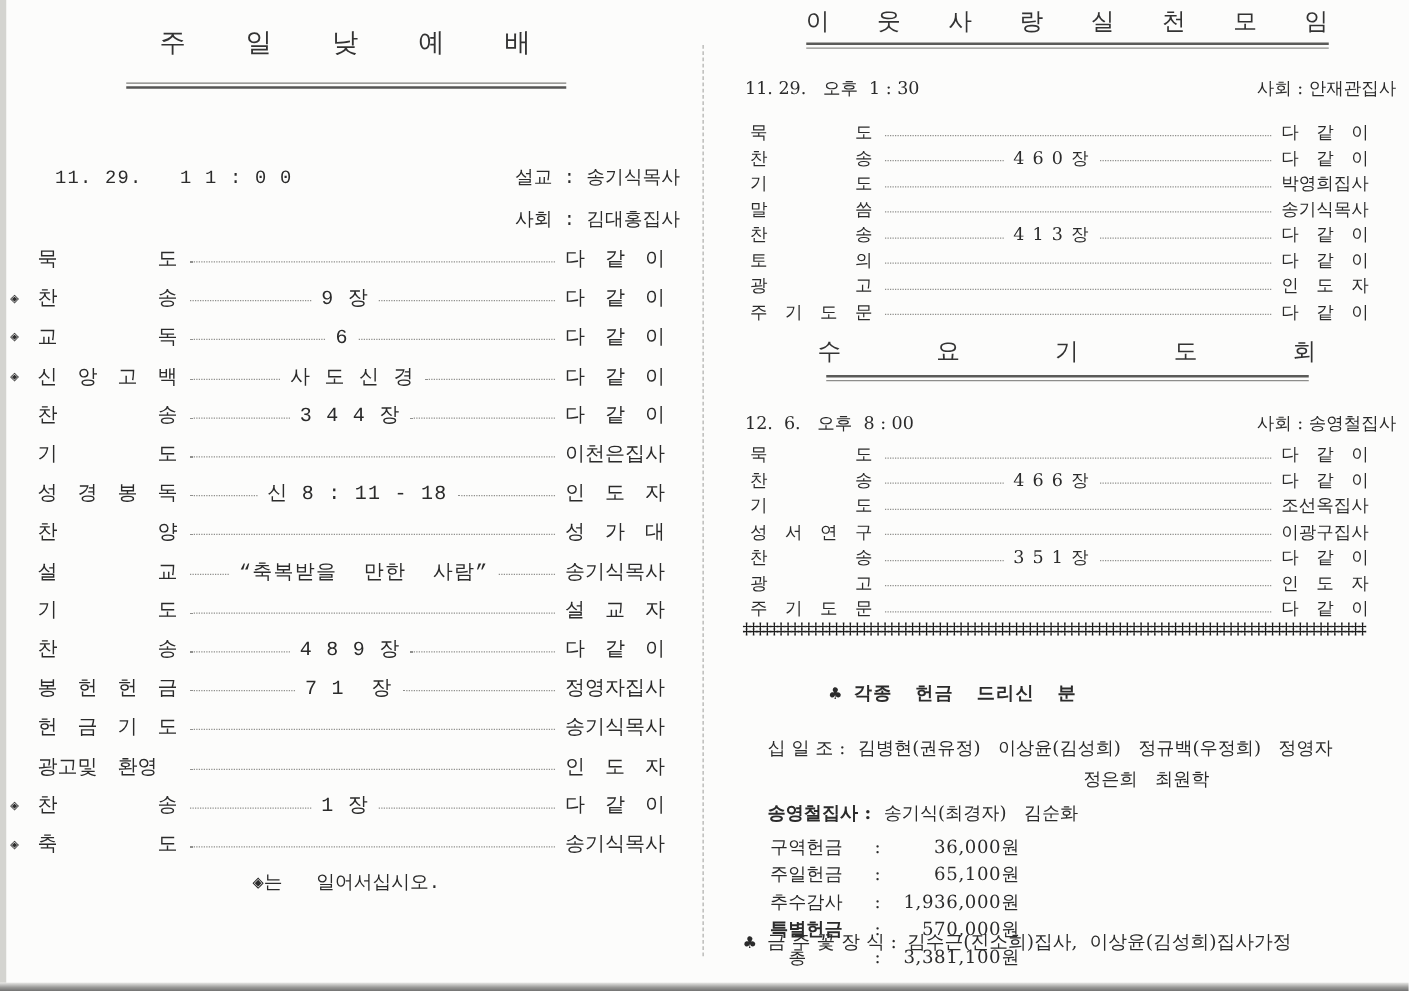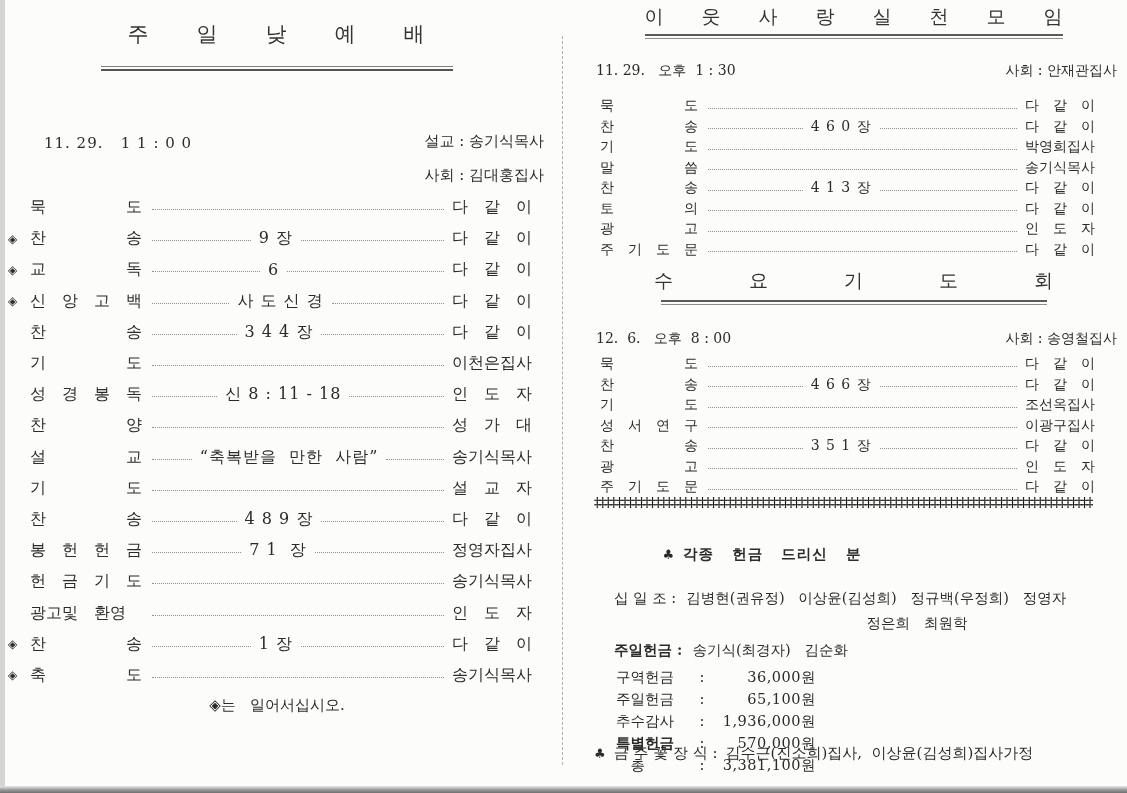--- a/index.html
+++ b/index.html
@@ -10,21 +10,21 @@
     -webkit-font-smoothing:antialiased;
   }
   .page{position:absolute;inset:0;}
   .edge-left{position:absolute;left:0;top:0;width:5px;height:100%;background:#d4d4d0;}
   .edge-bottom{position:absolute;left:0;bottom:0;width:100%;height:7px;
     background:linear-gradient(to bottom,#e9e9e7,#9a9a98 55%,#6f6f6f);}
   .fold-line{position:absolute;left:562px;top:36px;bottom:28px;width:0;
     border-left:1px dashed #9d9d9a;opacity:.8;}
 
   
-  .left-col{position:absolute;left:8px;top:14px;width:538px;height:772px;}
+  .left-col{position:absolute;left:8px;top:14px;width:538px;height:772px;font-family:Liberation Mono, monospace;}
   .l-title{position:absolute;top:6px;left:0;width:100%;text-align:center;margin:0;
     font-size:21px;font-weight:normal;letter-spacing:2px;white-space:pre;color:#333;}
   .l-underline{position:absolute;top:52px;left:50%;transform:translateX(-50%);width:352px;
     height:2px;border-top:1px solid #7c7c7a;border-bottom:2px solid #555;}
   .l-dates{position:absolute;top:112px;left:0;width:100%;font-size:15px;}
   .l-datetime{position:absolute;left:36px;top:8px;letter-spacing:1px;white-space:pre;}
   .l-preacher{position:absolute;right:2px;top:6px;white-space:pre;}
   .l-mc{position:absolute;right:2px;top:40px;white-space:pre;}
   .l-rows{position:absolute;top:178px;left:0;width:100%;}
   .left-col .svc-row{height:31.2px;font-size:16px;}
@@ -329,21 +329,21 @@
     <div class="offerings">
       <div class="off-head">
         <span class="bullet">♣</span><span>각종   헌금   드리신   분</span>
       </div>
       <div class="off-line">
         <span class="off-label">십 일 조 :</span>
         <span class="off-names">김병현(권유정)   이상윤(김성희)   정규백(우정희)   정영자</span>
       </div>
       <div class="tithe2">정은희   최원학</div>
       <div class="off-line">
-        <span class="off-label bold">주일헌금 :</span>
+        <span class="off-label bold">송영철집사 :</span>
         <span class="off-names">송기식(최경자)   김순화</span>
       </div>
       <div>
           <div class="amt-row">
             <span class="amt-label">구역헌금</span>
             <span class="amt-colon">:</span>
             <span class="amt-value">36,000원</span>
           </div>
           <div class="amt-row">
             <span class="amt-label">주일헌금</span>

